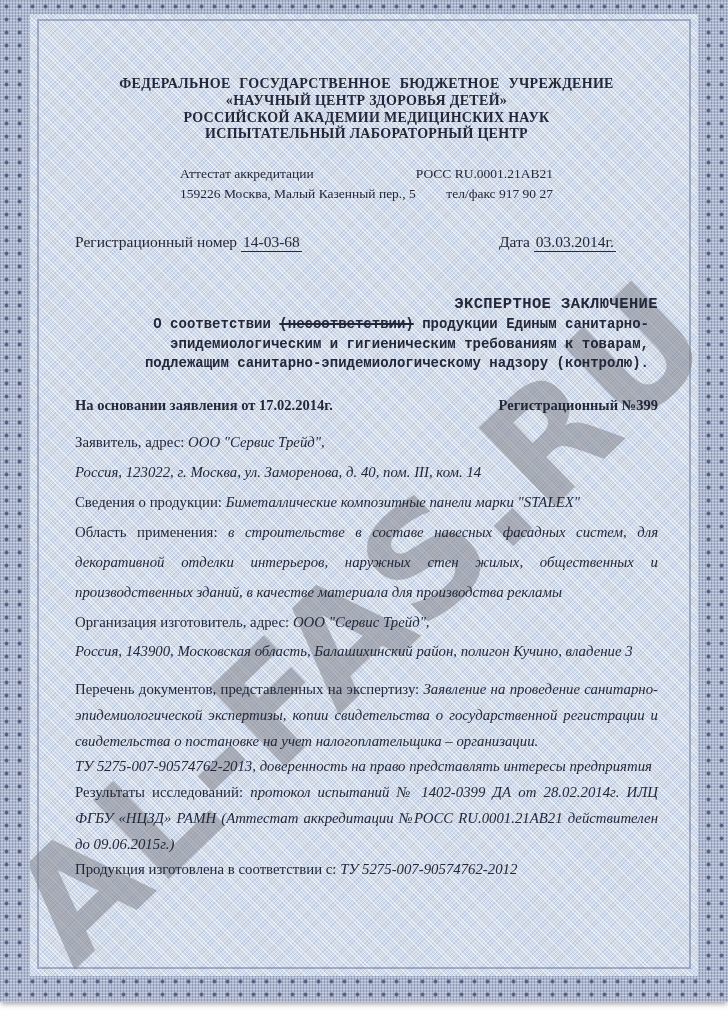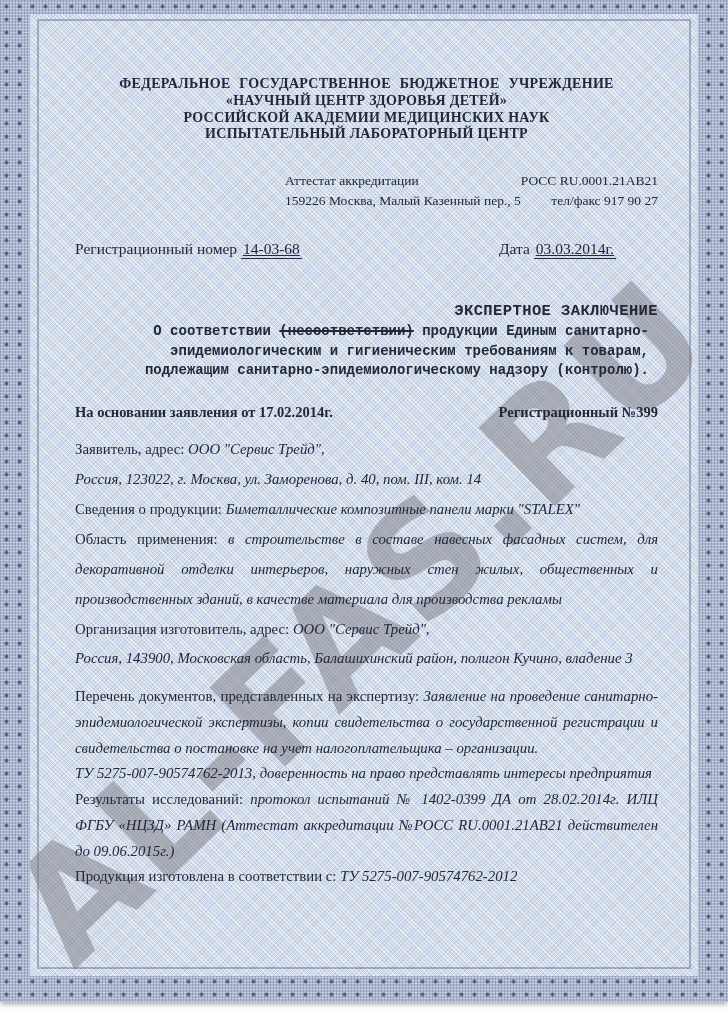--- a/index.html
+++ b/index.html
@@ -49,26 +49,26 @@
     z-index:1;
   }
   
   .content{
     position:relative;z-index:2;
     padding:62px 40px 0 45px;
     color:#23273a;
   }
   .org-header{text-align:center;font-weight:bold;font-size:14px;line-height:1.2;letter-spacing:.3px;}
   .org-line1{word-spacing:5px;}
-  .acc-row{display:flex;justify-content:flex-end;margin-top:28px;font-size:13.5px;line-height:1.45;}
+  .acc-row{display:flex;justify-content:center;margin-top:21px;font-size:13.5px;line-height:1.45;}
   .acc-left{text-align:left;}
   .acc-right{text-align:right;}
   .reg-row{display:flex;justify-content:space-between;margin-top:30px;font-size:15.5px;}
   .reg-right{margin-right:42px;padding-left:41px;}
-  .u{border-bottom:1.5px solid #23273a;padding:0 2px 1px 2px;text-decoration:underline;}
+  .u{border-bottom:1.5px solid #23273a;padding:0 2px 1px 2px;}
   .title-block{margin-top:44px;text-align:right;font-weight:bold;font-family:Liberation Mono, monospace;}
   .title{font-size:15.5px;letter-spacing:.4px;}
   .subtitle{font-size:14px;line-height:1.38;max-width:565px;margin:2px auto 0 auto;}
   .subtitle s{text-decoration-thickness:1.5px;}
   .basis-row{display:flex;justify-content:space-between;margin-top:24px;font-weight:bold;font-size:14.5px;}
   .body-a{margin-top:14px;}
   .body-a p{margin:0;font-size:14.8px;line-height:2.02;text-align:justify;}
   .body-b{margin-top:10px;}
   .body-b p{margin:0;font-size:14.8px;line-height:1.74;text-align:justify;}
   .body-a p b,.body-b p b{font-weight:normal;}

